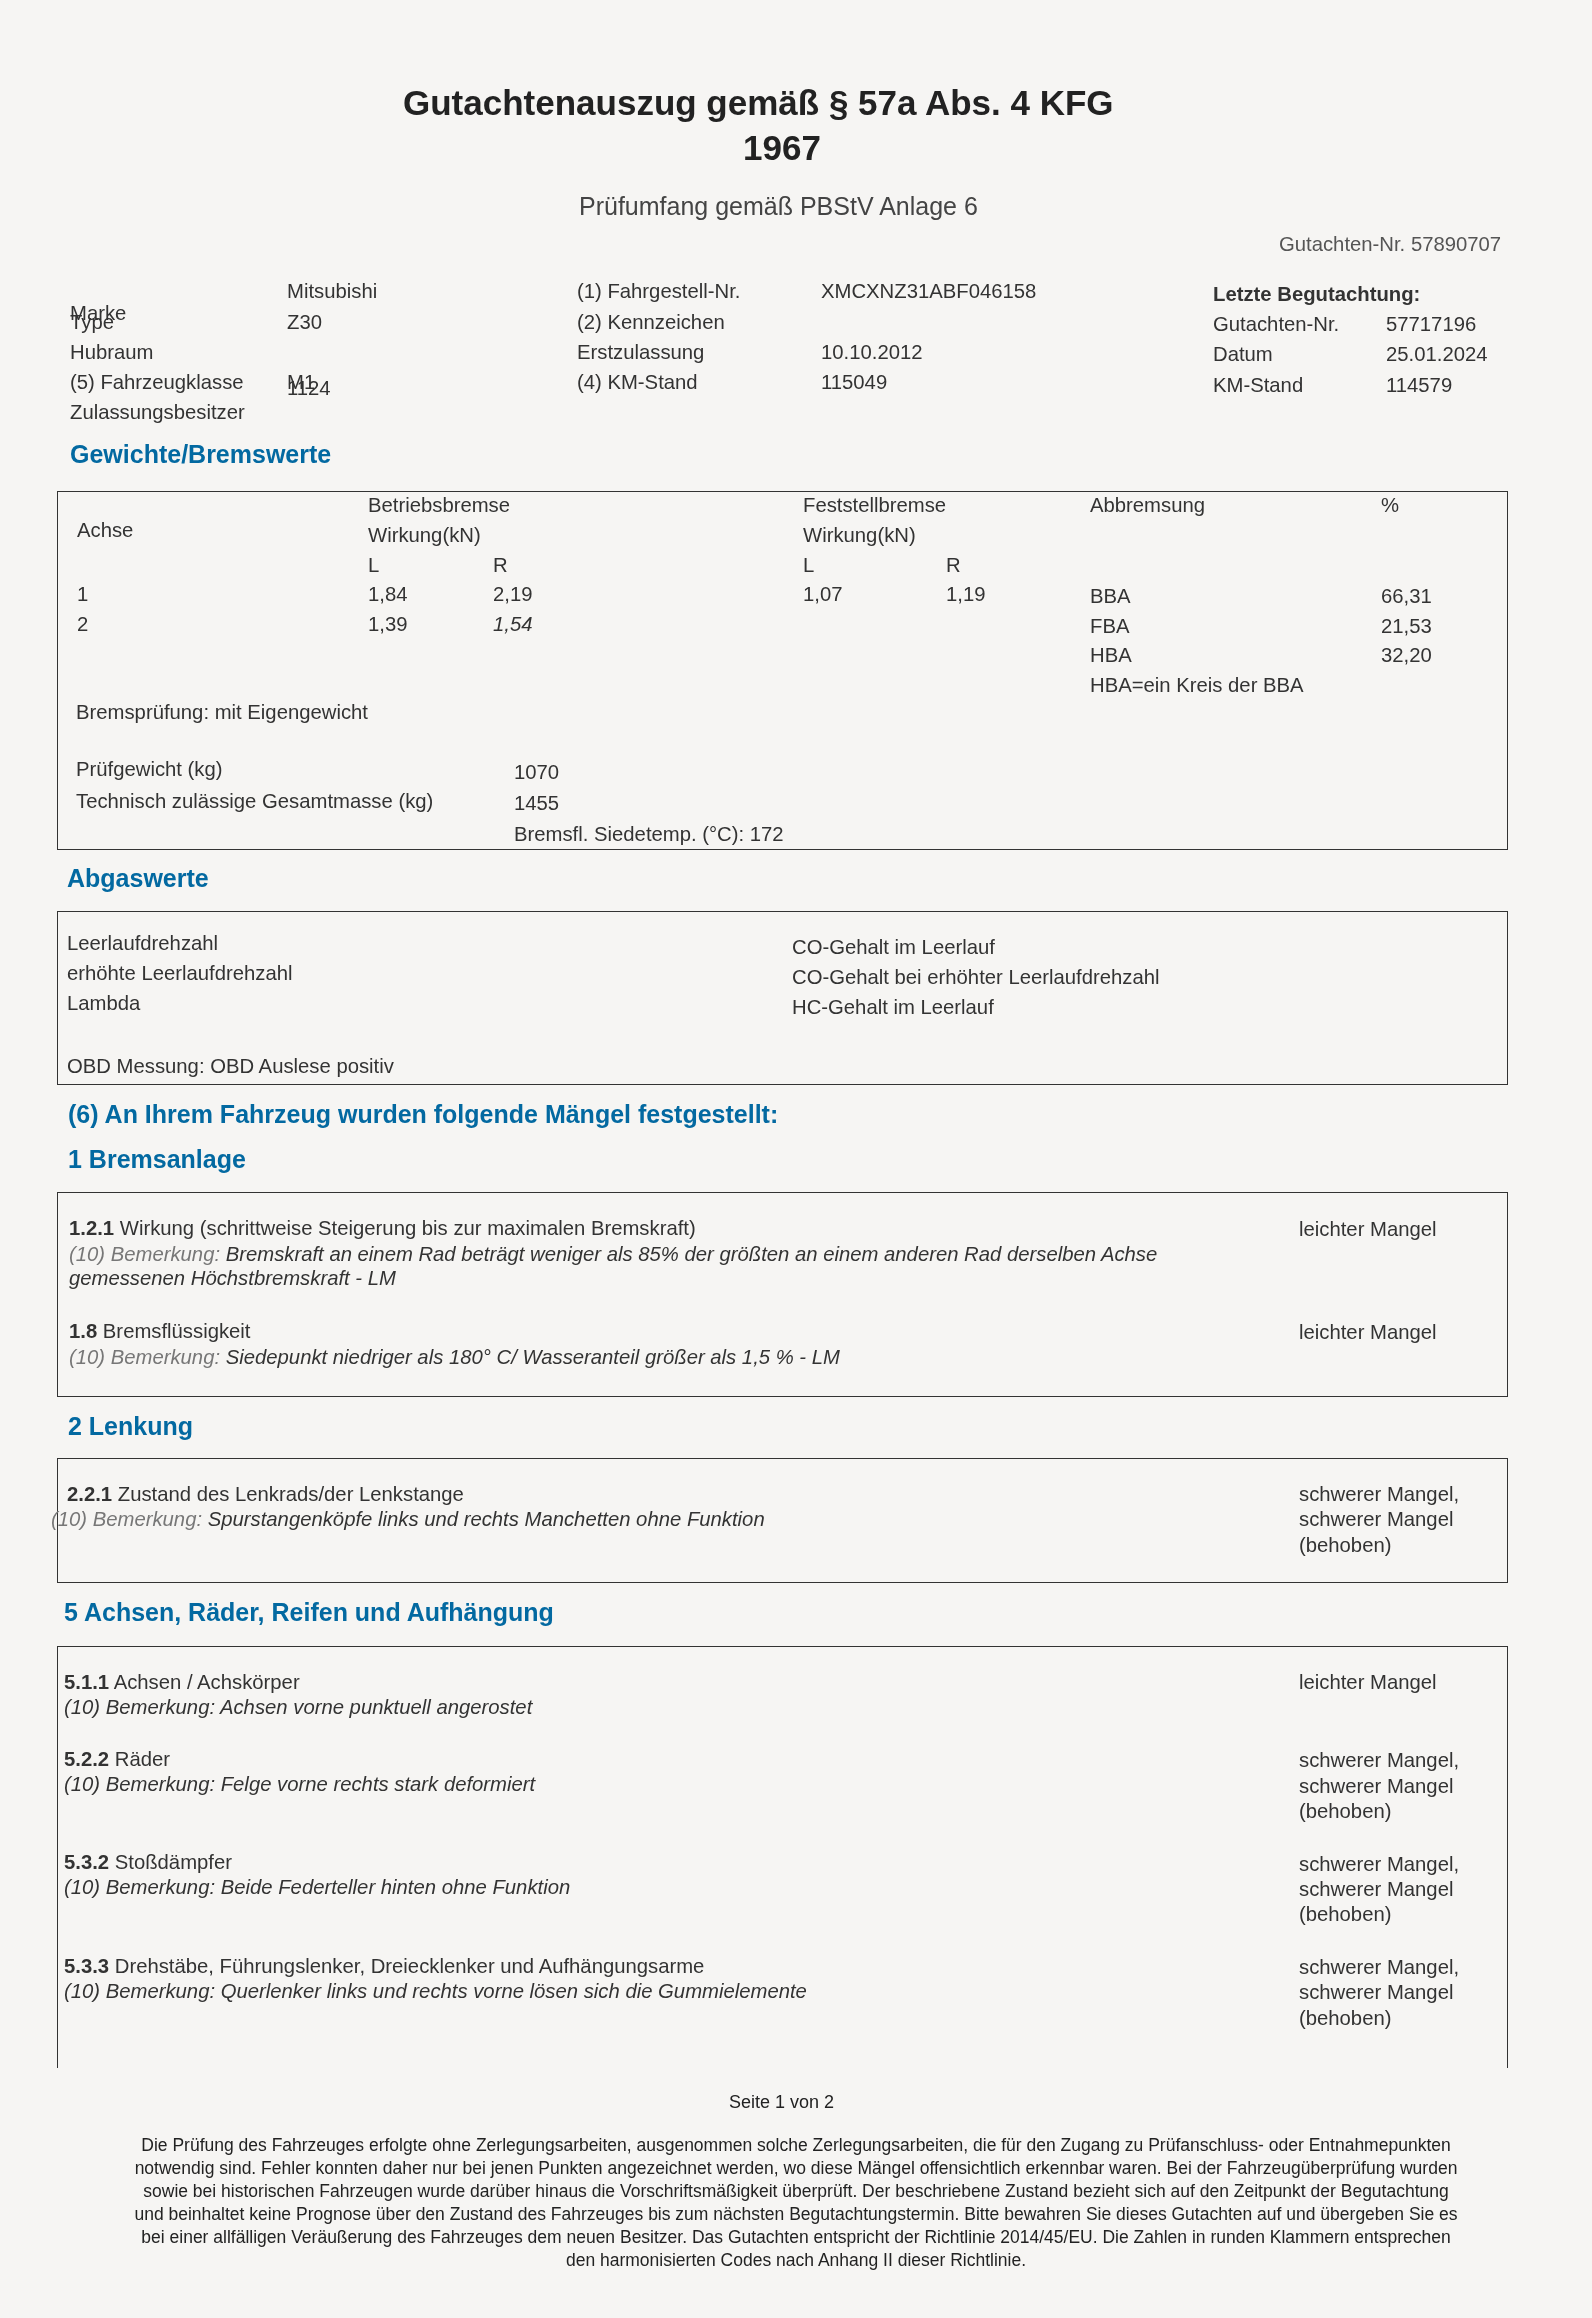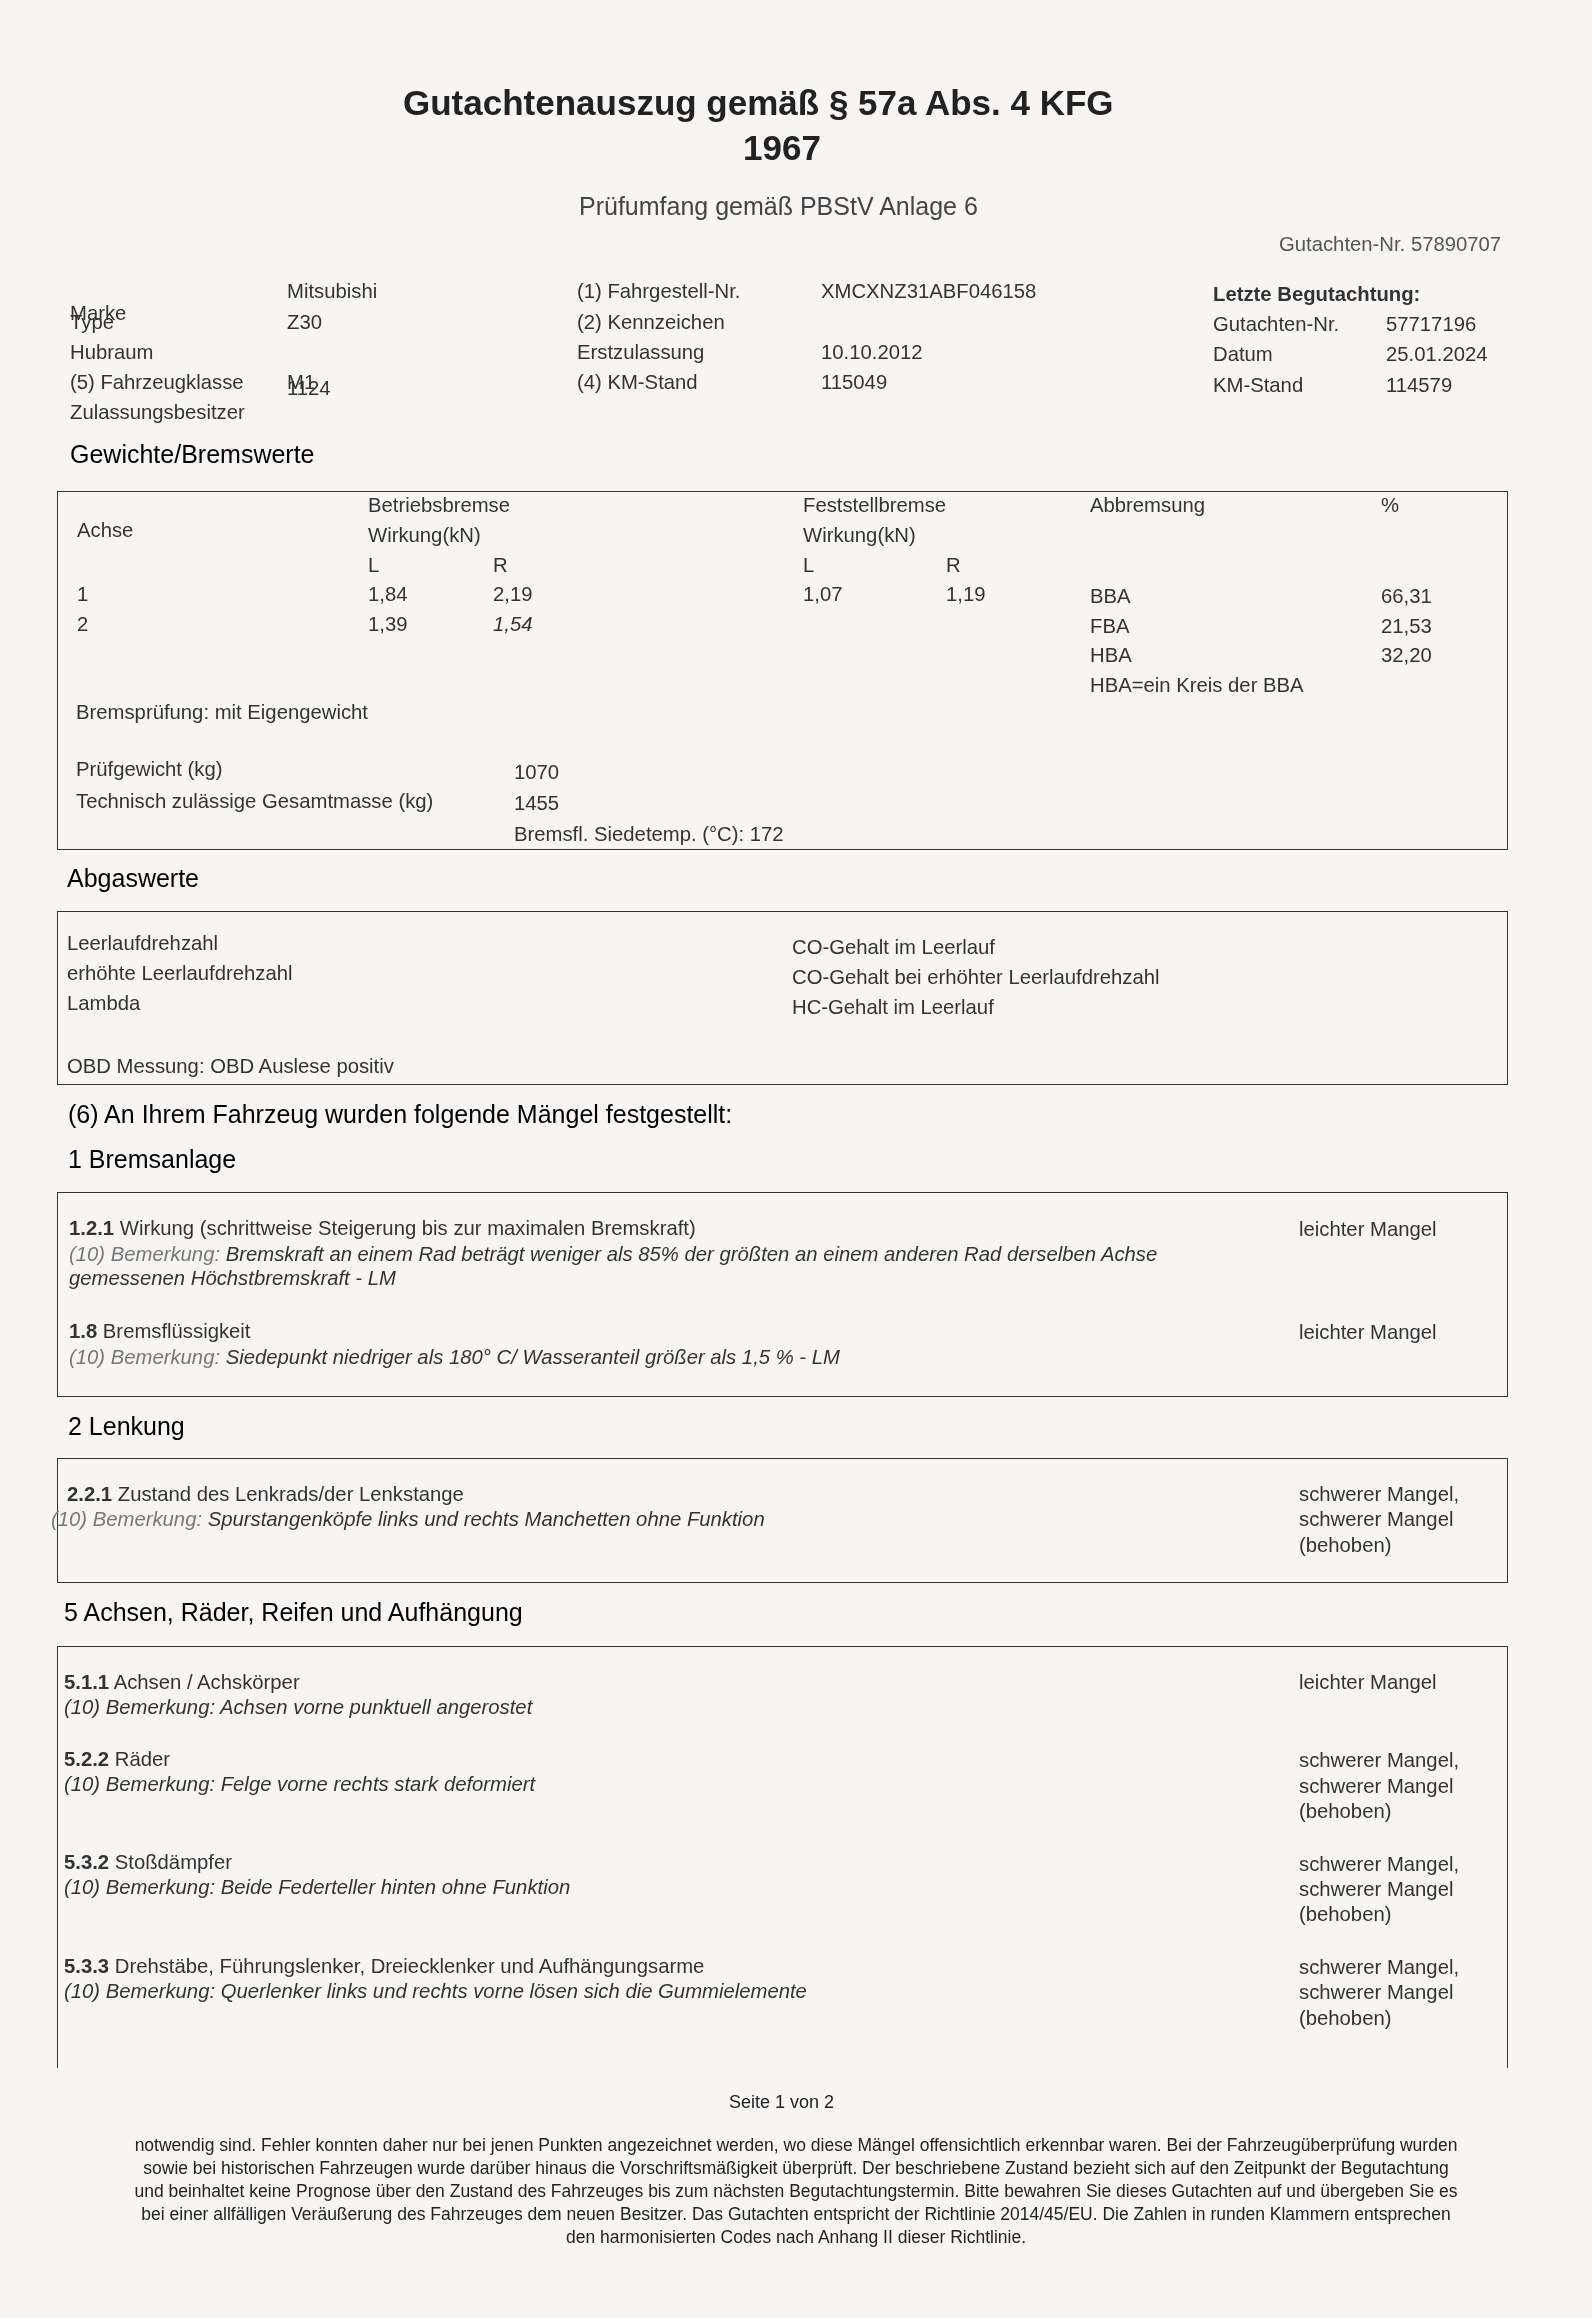--- a/index.html
+++ b/index.html
@@ -5,21 +5,21 @@
   html, body { margin: 0; padding: 0; }
   body {
     width: 1592px; height: 2319px; position: relative; overflow: hidden;
     background: #f6f5f3; color: #1e1e1e;
     font-family: "Liberation Sans", sans-serif;
   }
   .abs { position: absolute; white-space: nowrap; }
   .title { font-size: 35px; font-weight: bold; color: #222; }
   .subtitle { font-size: 25px; color: #444; }
   .small { font-size: 20.3px; color: #333; }
-  .sec { font-size: 25px; font-weight: normal; color: #000000; }
+  .sec { font-size: 25px; font-weight: bold; color: #0369a1; }
   .box { position: absolute; border: 1.4px solid #333; border-left-width: 0.7px; }
   .it { font-style: italic; }
   .b { font-weight: bold; }
   .foot { position: absolute; left: 70px; width: 1452px; text-align: center; font-size: 17.5px; line-height: 23px; color: #222; }
 </style>
 </head>
 <body>
 
 <div class="abs title" style="left:403px; top:83px;">Gutachtenauszug gemäß § 57a Abs. 4 KFG</div>
 <div class="abs title" style="left:743px; top:128px;">1967</div>
@@ -156,19 +156,20 @@
 <div>
   <div class="abs small" style="left:64px; top:1955px;"><span class="b">5.3.3</span> <span>Drehstäbe, Führungslenker, Dreiecklenker und Aufhängungsarme</span></div>
   <div class="abs small it" style="left:64px; top:1980px;"><span>(10) Bemerkung:</span> <span>Querlenker links und rechts vorne lösen sich die Gummielemente</span></div>
   <div class="abs small" style="left:1299px; top:1956px;">schwerer Mangel,</div>
   <div class="abs small" style="left:1299px; top:1981px;">schwerer Mangel</div>
   <div class="abs small" style="left:1299px; top:2007px;">(behoben)</div>
 </div>
 
 <div class="abs" style="left:729px; top:2092px; font-size:18px; color:#222;">Seite 1 von 2</div>
 <div class="foot" style="top:2134px;">
+  <div>Die Prüfung des Fahrzeuges erfolgte ohne Zerlegungsarbeiten, ausgenommen solche Zerlegungsarbeiten, die für den Zugang zu Prüfanschluss- oder Entnahmepunkten</div>
   <div>notwendig sind. Fehler konnten daher nur bei jenen Punkten angezeichnet werden, wo diese Mängel offensichtlich erkennbar waren. Bei der Fahrzeugüberprüfung wurden</div>
   <div>sowie bei historischen Fahrzeugen wurde darüber hinaus die Vorschriftsmäßigkeit überprüft. Der beschriebene Zustand bezieht sich auf den Zeitpunkt der Begutachtung</div>
   <div>und beinhaltet keine Prognose über den Zustand des Fahrzeuges bis zum nächsten Begutachtungstermin. Bitte bewahren Sie dieses Gutachten auf und übergeben Sie es</div>
   <div>bei einer allfälligen Veräußerung des Fahrzeuges dem neuen Besitzer. Das Gutachten entspricht der Richtlinie 2014/45/EU. Die Zahlen in runden Klammern entsprechen</div>
   <div>den harmonisierten Codes nach Anhang II dieser Richtlinie.</div>
 </div>
 
 
 </body></html>

